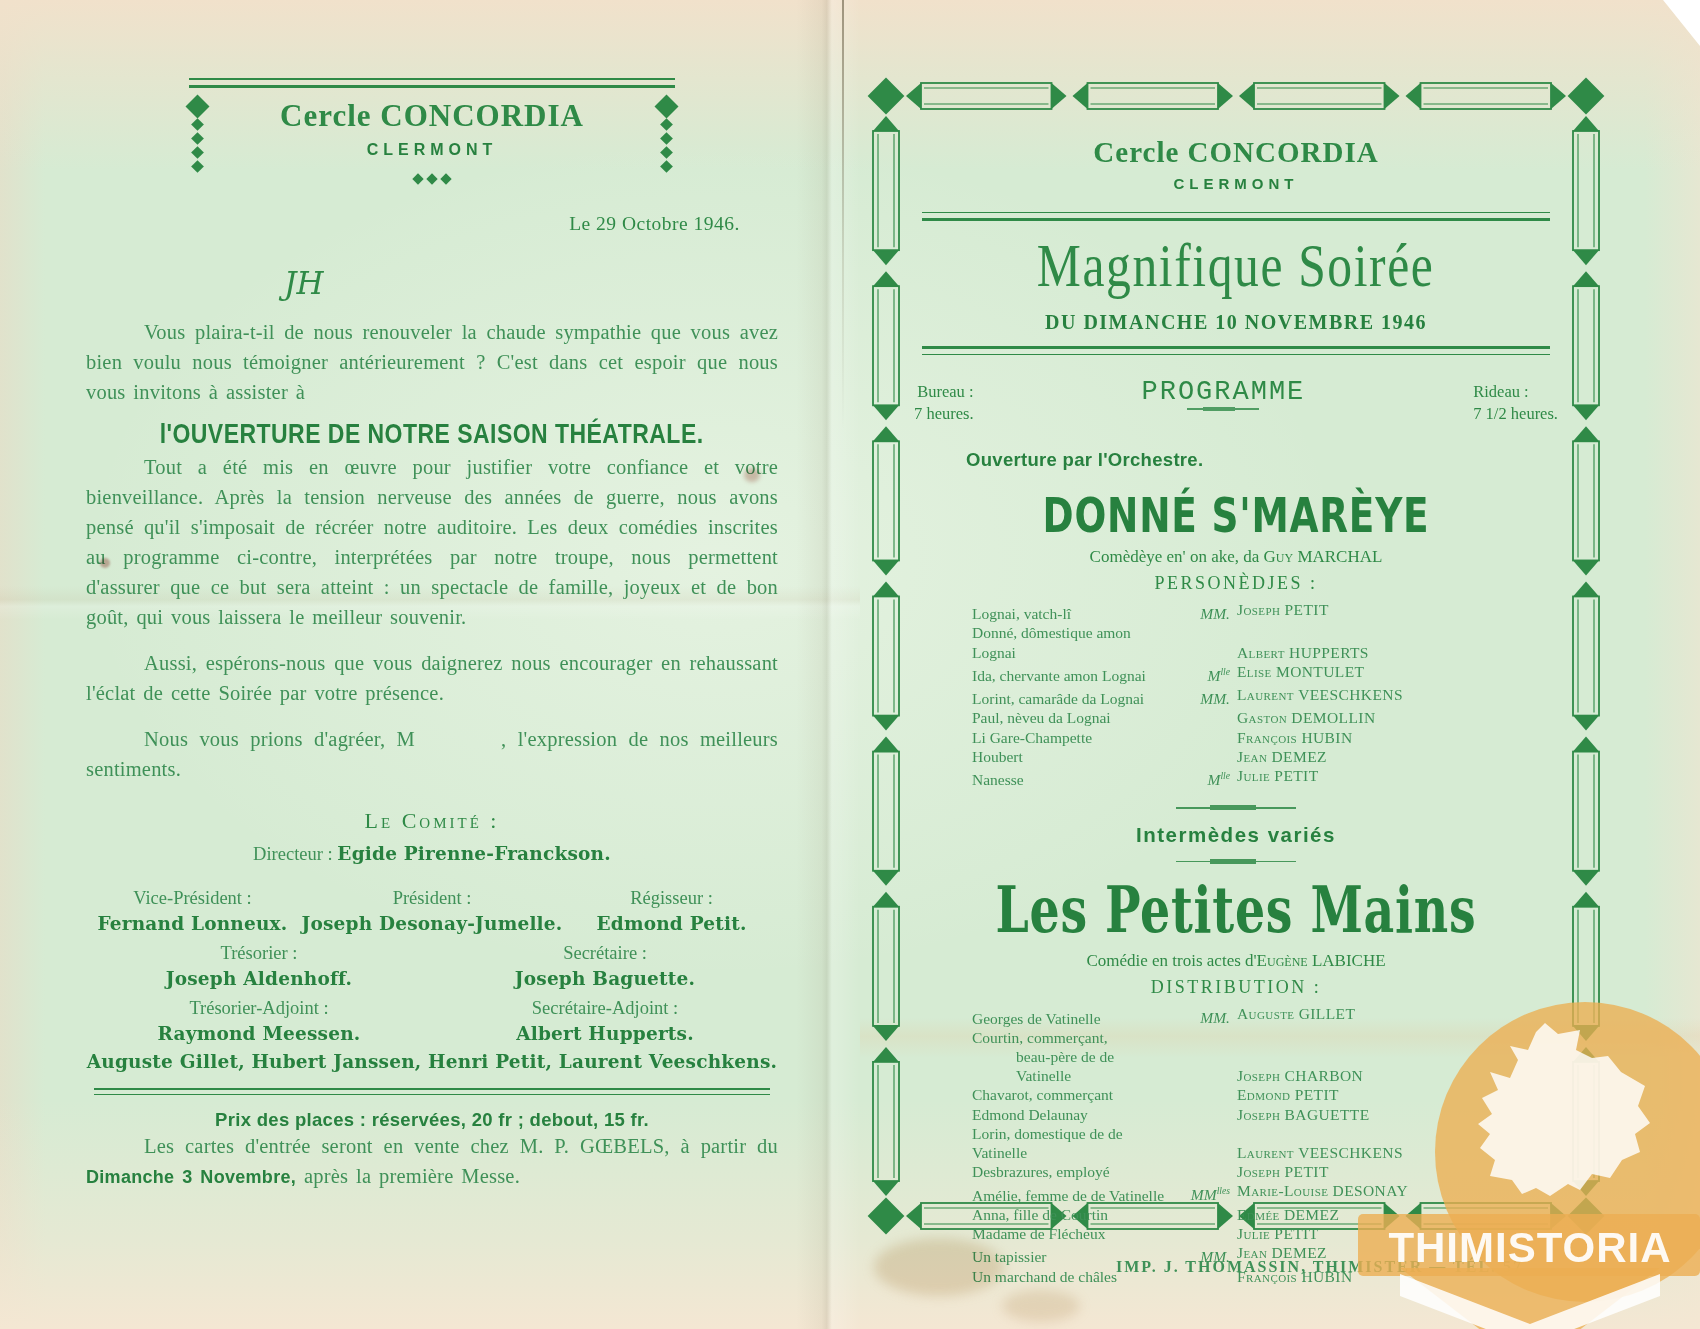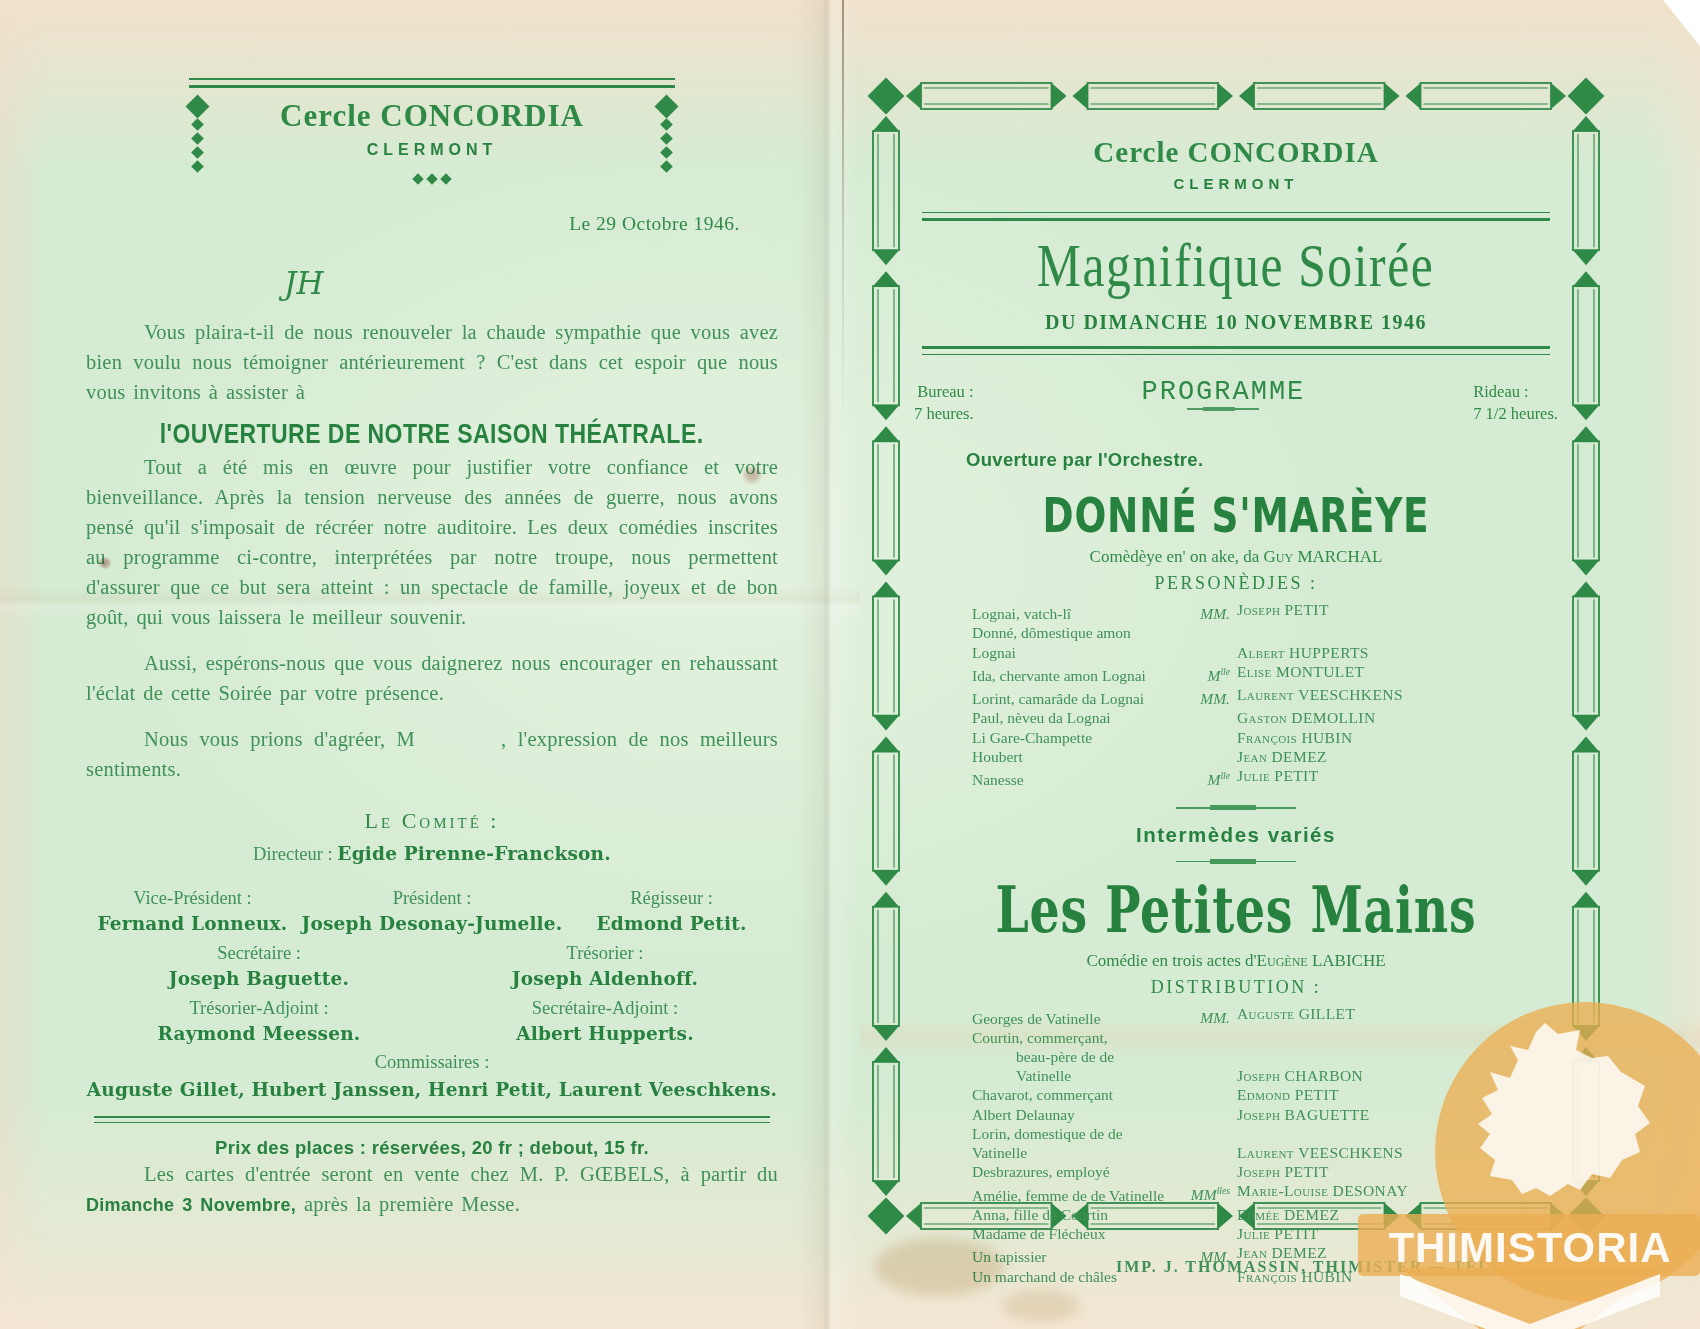--- a/index.html
+++ b/index.html
@@ -195,39 +195,38 @@
         <div>Président :</div>
         <div class="bold">Joseph Desonay-Jumelle.</div>
       </div>
       <div class="c-cell">
         <div>Régisseur :</div>
         <div class="bold">Edmond Petit.</div>
       </div>
     </div>
     <div class="c-grid2">
       <div class="c-cell">
+        <div>Trésorier :</div>
+        <div class="bold">Joseph Aldenhoff.</div>
+      </div>
+      <div class="c-cell">
         <div>Secrétaire :</div>
         <div class="bold">Joseph Baguette.</div>
       </div>
-      <div class="c-cell">
-        <div>Trésorier :</div>
-        <div class="bold">Joseph Aldenhoff.</div>
-      </div>
     </div>
     <div class="c-grid2">
       <div class="c-cell">
         <div>Trésorier-Adjoint :</div>
         <div class="bold">Raymond Meessen.</div>
       </div>
       <div class="c-cell">
         <div>Secrétaire-Adjoint :</div>
         <div class="bold">Albert Hupperts.</div>
       </div>
     </div>
-    <div class="c-center">Commissaires :</div>
     <div class="c-center bold">Auguste Gillet, Hubert Janssen, Henri Petit, Laurent Veeschkens.</div>
   </div>
 
   <div class="lp-rule2"></div>
   <div class="prix">Prix des places : réservées, 20 fr ; debout, 15 fr.</div>
   <p class="cartes">
     <span>Les cartes d'entrée seront en vente chez M. P. GŒBELS, à partir du</span>
     <span class="sansb">Dimanche 3 Novembre,</span>
     <span>après la première Messe.</span>
   </p>
@@ -471,21 +470,21 @@
           </div>
       </div>
       <div class="cast-row">
         <div class="role">Chavarot, commerçant</div>
         <div class="actor">
             <span class="prefix"><span></span><sup></sup></span>
             <span class="aname"><span class="sc">Edmond </span><span>PETIT</span></span>
           </div>
       </div>
       <div class="cast-row">
-        <div class="role">Albert Delaunay</div>
+        <div class="role">Edmond Delaunay</div>
         <div class="actor">
             <span class="prefix"><span></span><sup></sup></span>
             <span class="aname"><span class="sc">Joseph </span><span>BAGUETTE</span></span>
           </div>
       </div>
       <div class="cast-row">
         <div class="role">Lorin, domestique de de Vatinelle</div>
         <div class="actor">
             <span class="prefix"><span></span><sup></sup></span>
             <span class="aname"><span class="sc">Laurent </span><span>VEESCHKENS</span></span>

